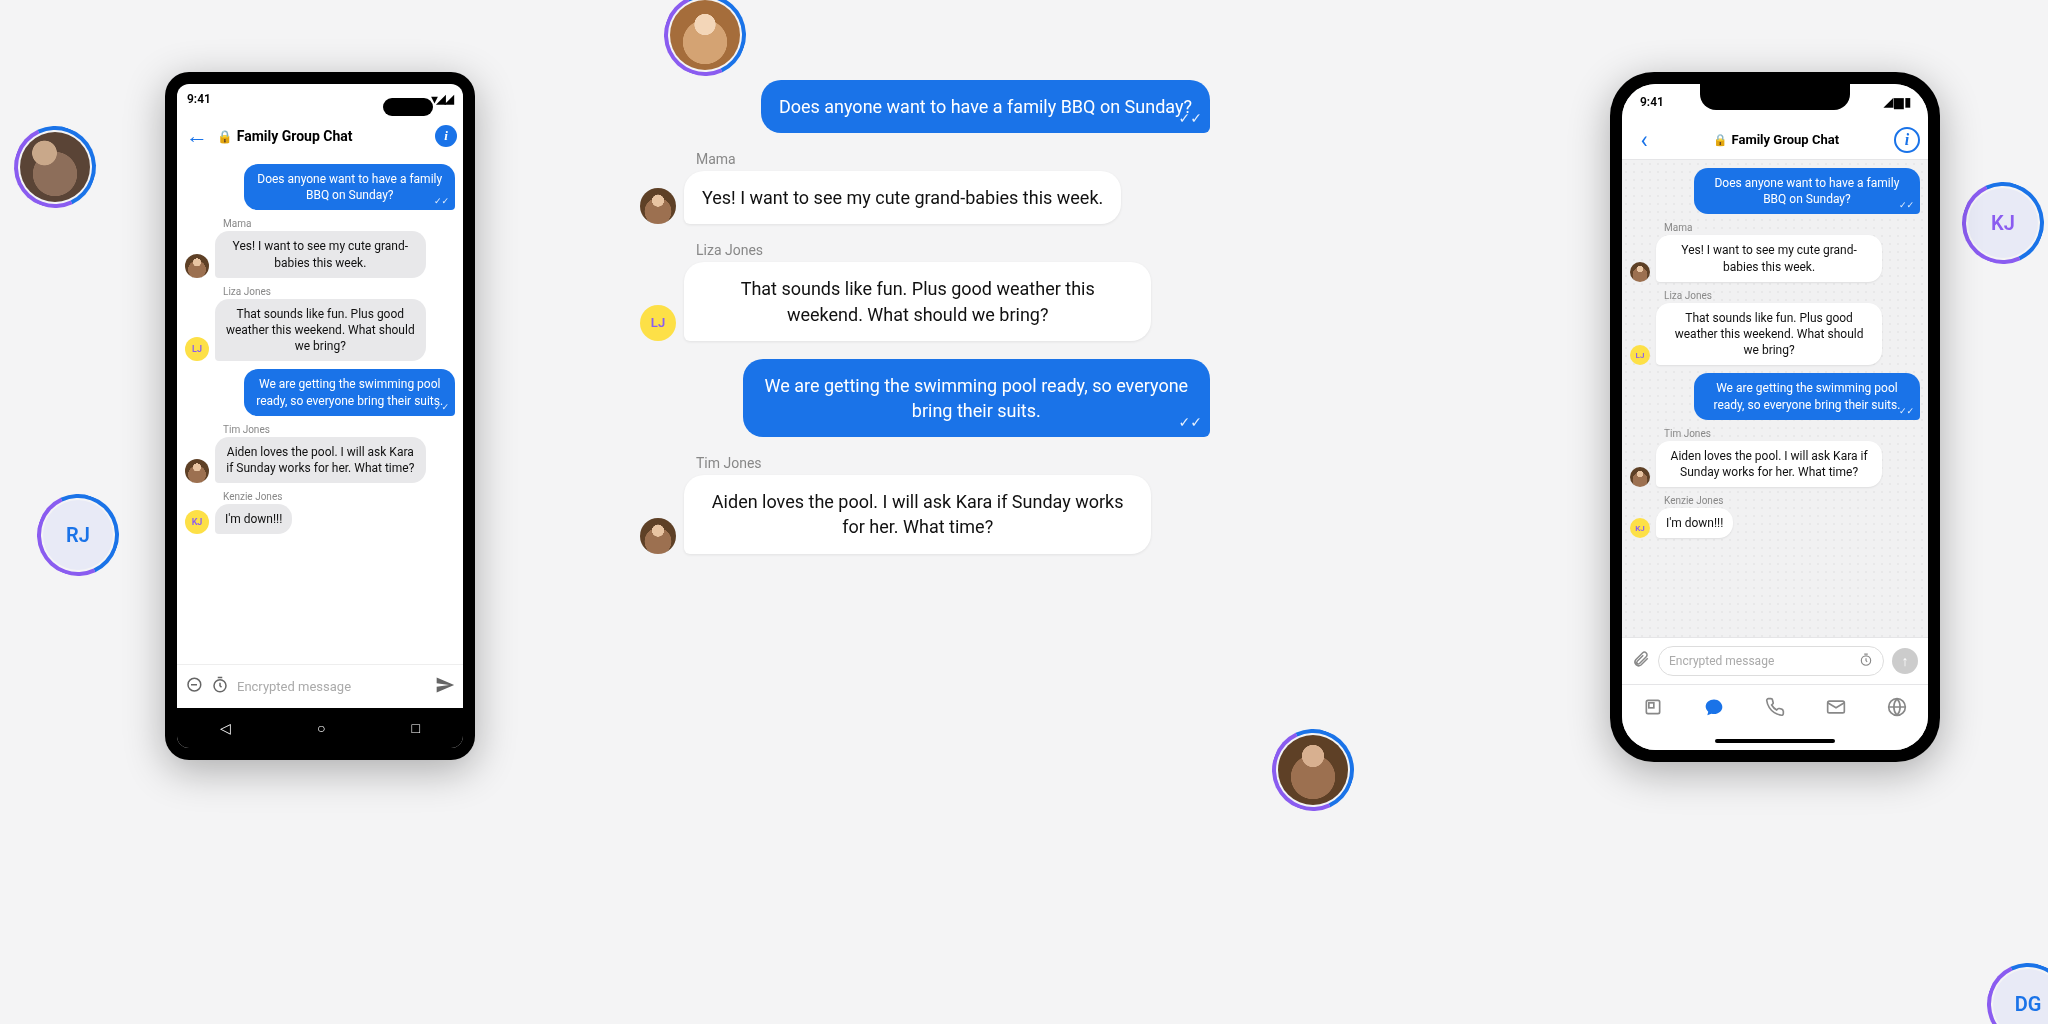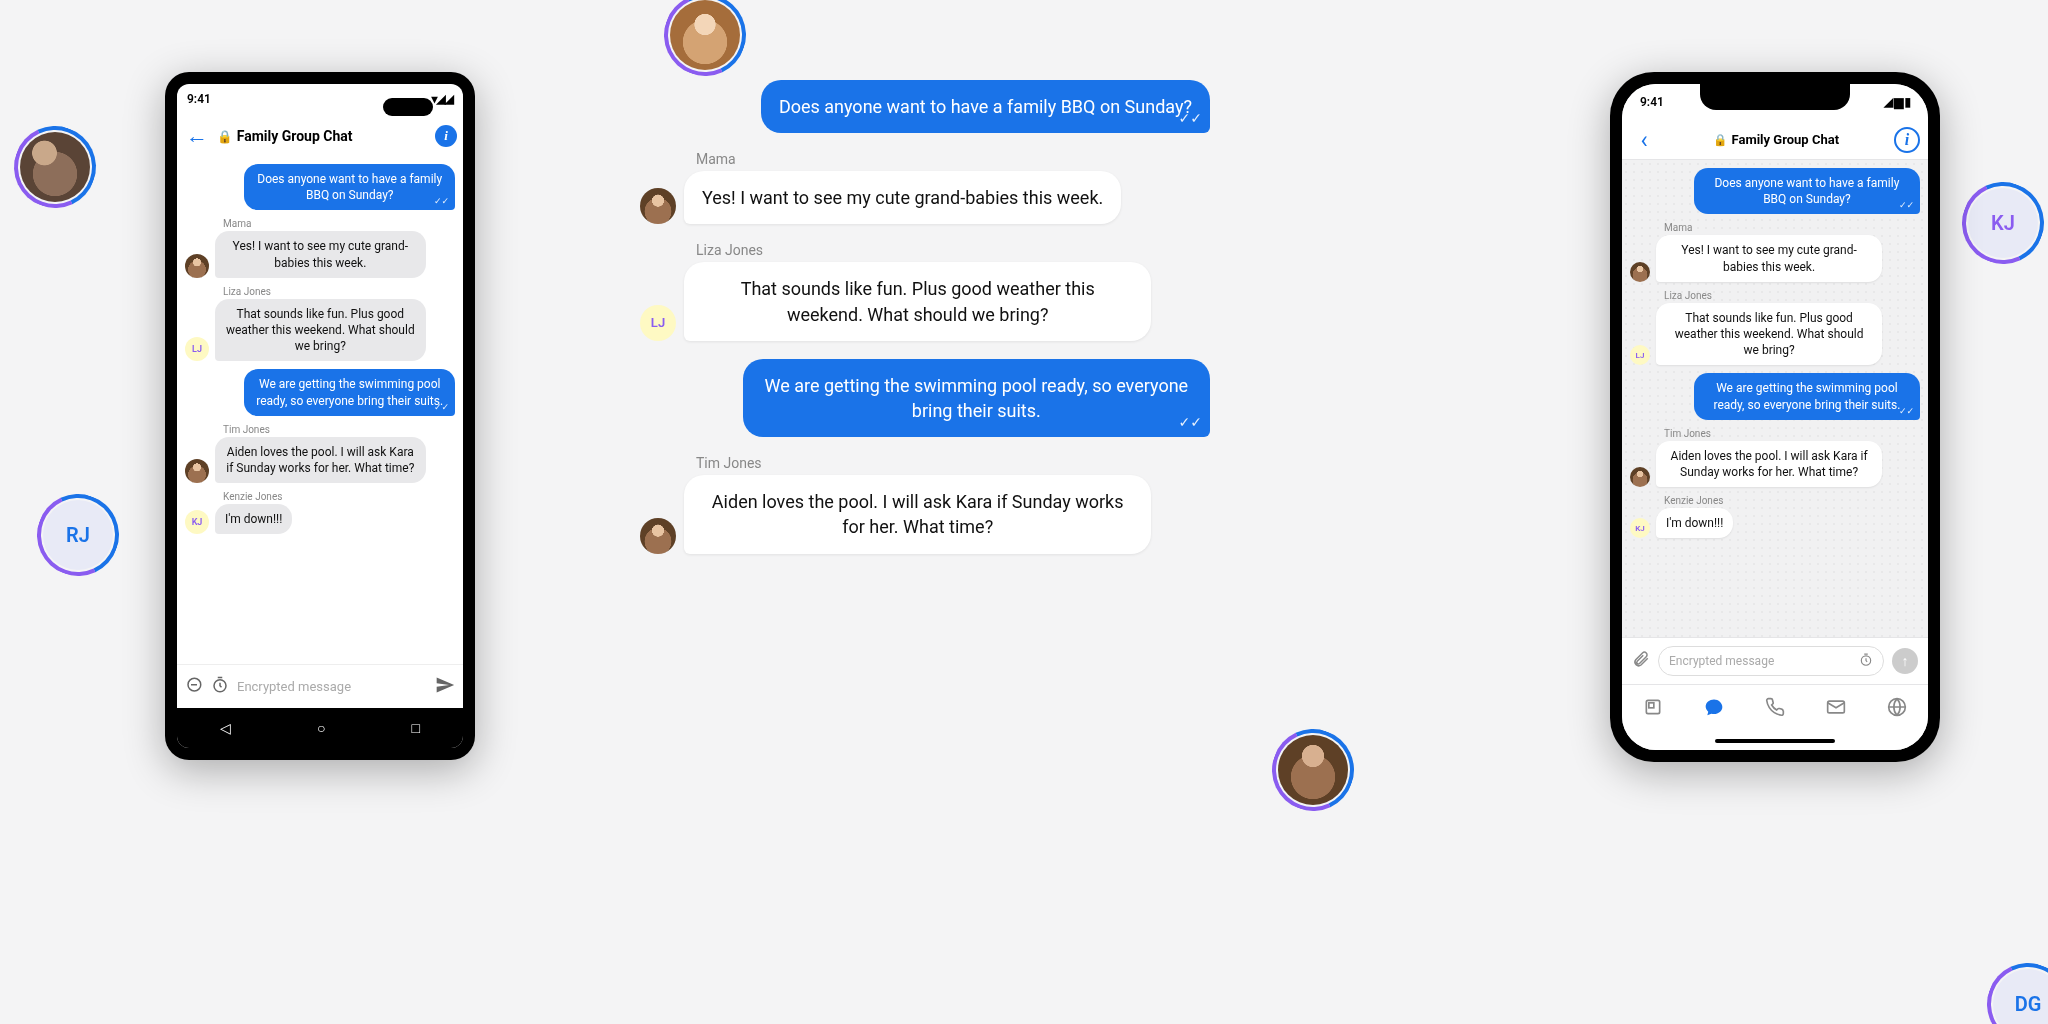--- a/index.html
+++ b/index.html
@@ -72,21 +72,21 @@
   .a-header .title { font-weight:700; font-size:14px; display:flex; align-items:center; gap:4px; flex:1;}
   .a-header .info { width:22px; height:22px; border-radius:50%; background:#1a73e8; color:#fff; display:flex; align-items:center; justify-content:center; font-style:italic; font-family:Georgia,serif; font-weight:700; font-size:13px; cursor:pointer;}
   .a-body { flex:1; overflow:hidden; padding: 6px 8px 0; }
   .msg-row { display:flex; align-items:flex-end; margin-bottom:8px; }
   .msg-row.right { justify-content:flex-end; }
   .msg-row .av {
     width:24px; height:24px; border-radius:50%;
     margin-right:6px; flex-shrink:0;
     display:flex; align-items:center; justify-content:center;
     font-size:9px; font-weight:600;
-    background:#fef9c3;
+    background:#fde047;
   }
   .msg-row .col { max-width: 78%; display:flex; flex-direction:column;}
   .msg-row .sender { font-size:10px; color:#888; margin: 0 0 2px 8px;}
   .bubble {
     padding: 7px 10px;
     border-radius: 14px;
     font-size: 12px;
     line-height: 1.35;
     position:relative;
     text-align:center;

